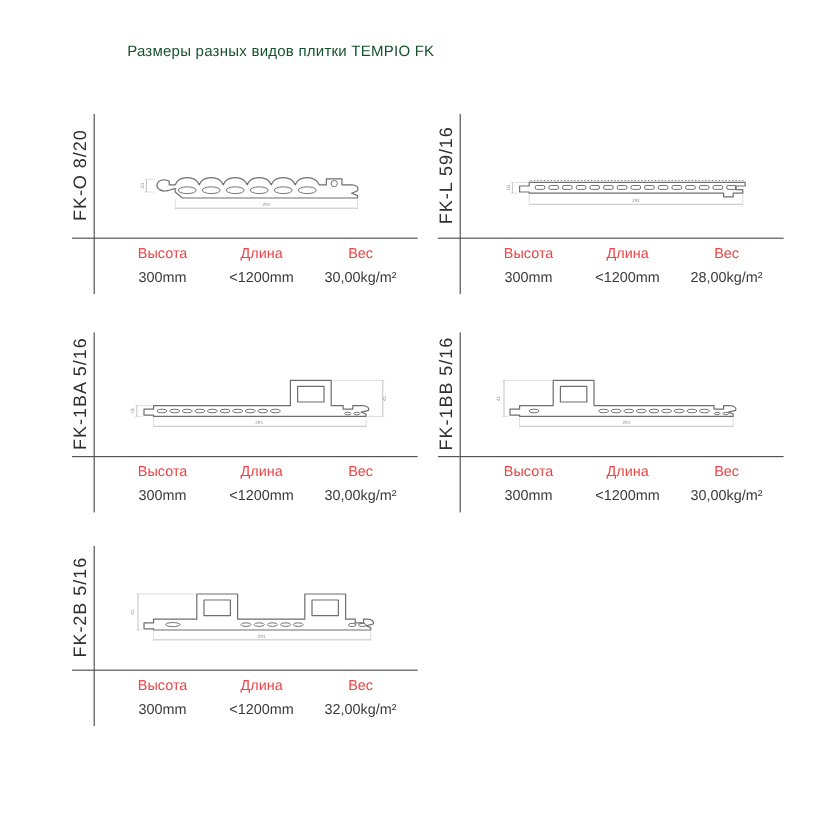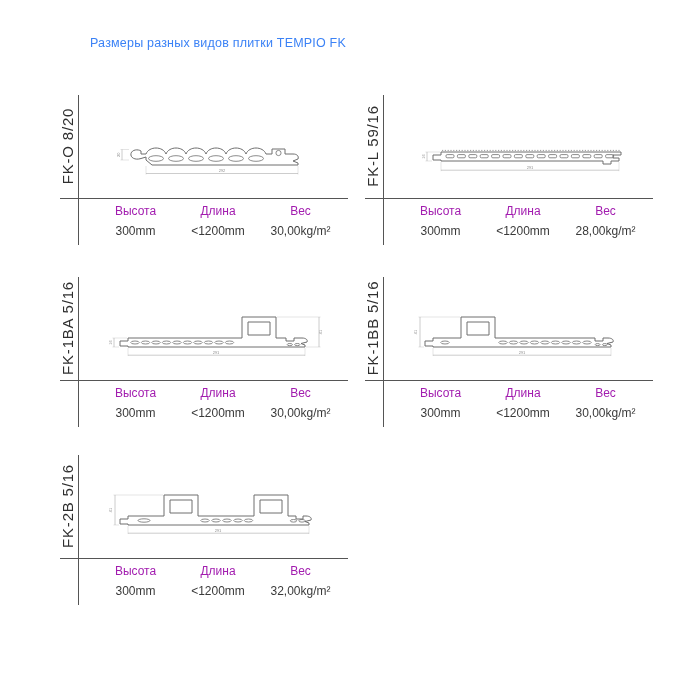--- a/index.html
+++ b/index.html
@@ -1,28 +1,28 @@
 <!DOCTYPE html>
 <html><head>
 <meta charset="utf-8">
 <style>
   * { margin:0; padding:0; box-sizing:border-box; }
   html,body { width:700px; height:700px; }
   body { background:#ffffff; font-family:"Liberation Sans", sans-serif; position:relative; overflow:hidden; }
-  .page-title { position:absolute; left:90px; top:36px; font-size:12.5px; color:#3b82f6; letter-spacing:.2px; }
+  .page-title { position:absolute; left:106px; top:36px; font-size:12.5px; color:#14532d; letter-spacing:.2px; }
   .section { position:absolute; width:288px; height:158px; }
   .vline { position:absolute; left:18px; top:0; width:1px; height:150px; background:#555; }
   .rule  { position:absolute; left:0; top:103px; width:288px; height:1px; background:#555; }
   .vlabel { position:absolute; left:-47px; top:42px; width:110px; height:18px;
             transform:rotate(-90deg); text-align:center; font-size:15px; font-weight:500;
             color:#2f2f2f; letter-spacing:.8px; white-space:nowrap; line-height:18px; }
   .table { position:absolute; left:28px; top:106px; width:260px; display:grid;
            grid-template-columns:95px 70px 95px; grid-auto-rows:20px;
            justify-items:center; align-items:center; font-size:12px; color:#3a3a3a; }
-  .table .hdr { color:#a21caf; }
+  .table .hdr { color:#ef4444; }
   .drawing { position:absolute; overflow:visible; }
   .outline { fill:none; stroke:#6e6e6e; stroke-width:1; stroke-linejoin:round; }
   .hole    { fill:none; stroke:#6e6e6e; stroke-width:.8; }
   .dim     { stroke:#a3a3a3; stroke-width:.55; }
   .ext     { stroke:#bcbcbc; stroke-width:.4; }
   .dimtext { fill:#8e8e8e; font-size:4px; text-anchor:middle; font-family:"Liberation Sans",sans-serif; }
   .serr    { stroke:#6e6e6e; stroke-width:.7; stroke-dasharray:1.2 1.6; }
 </style>
 </head>
 <body>

